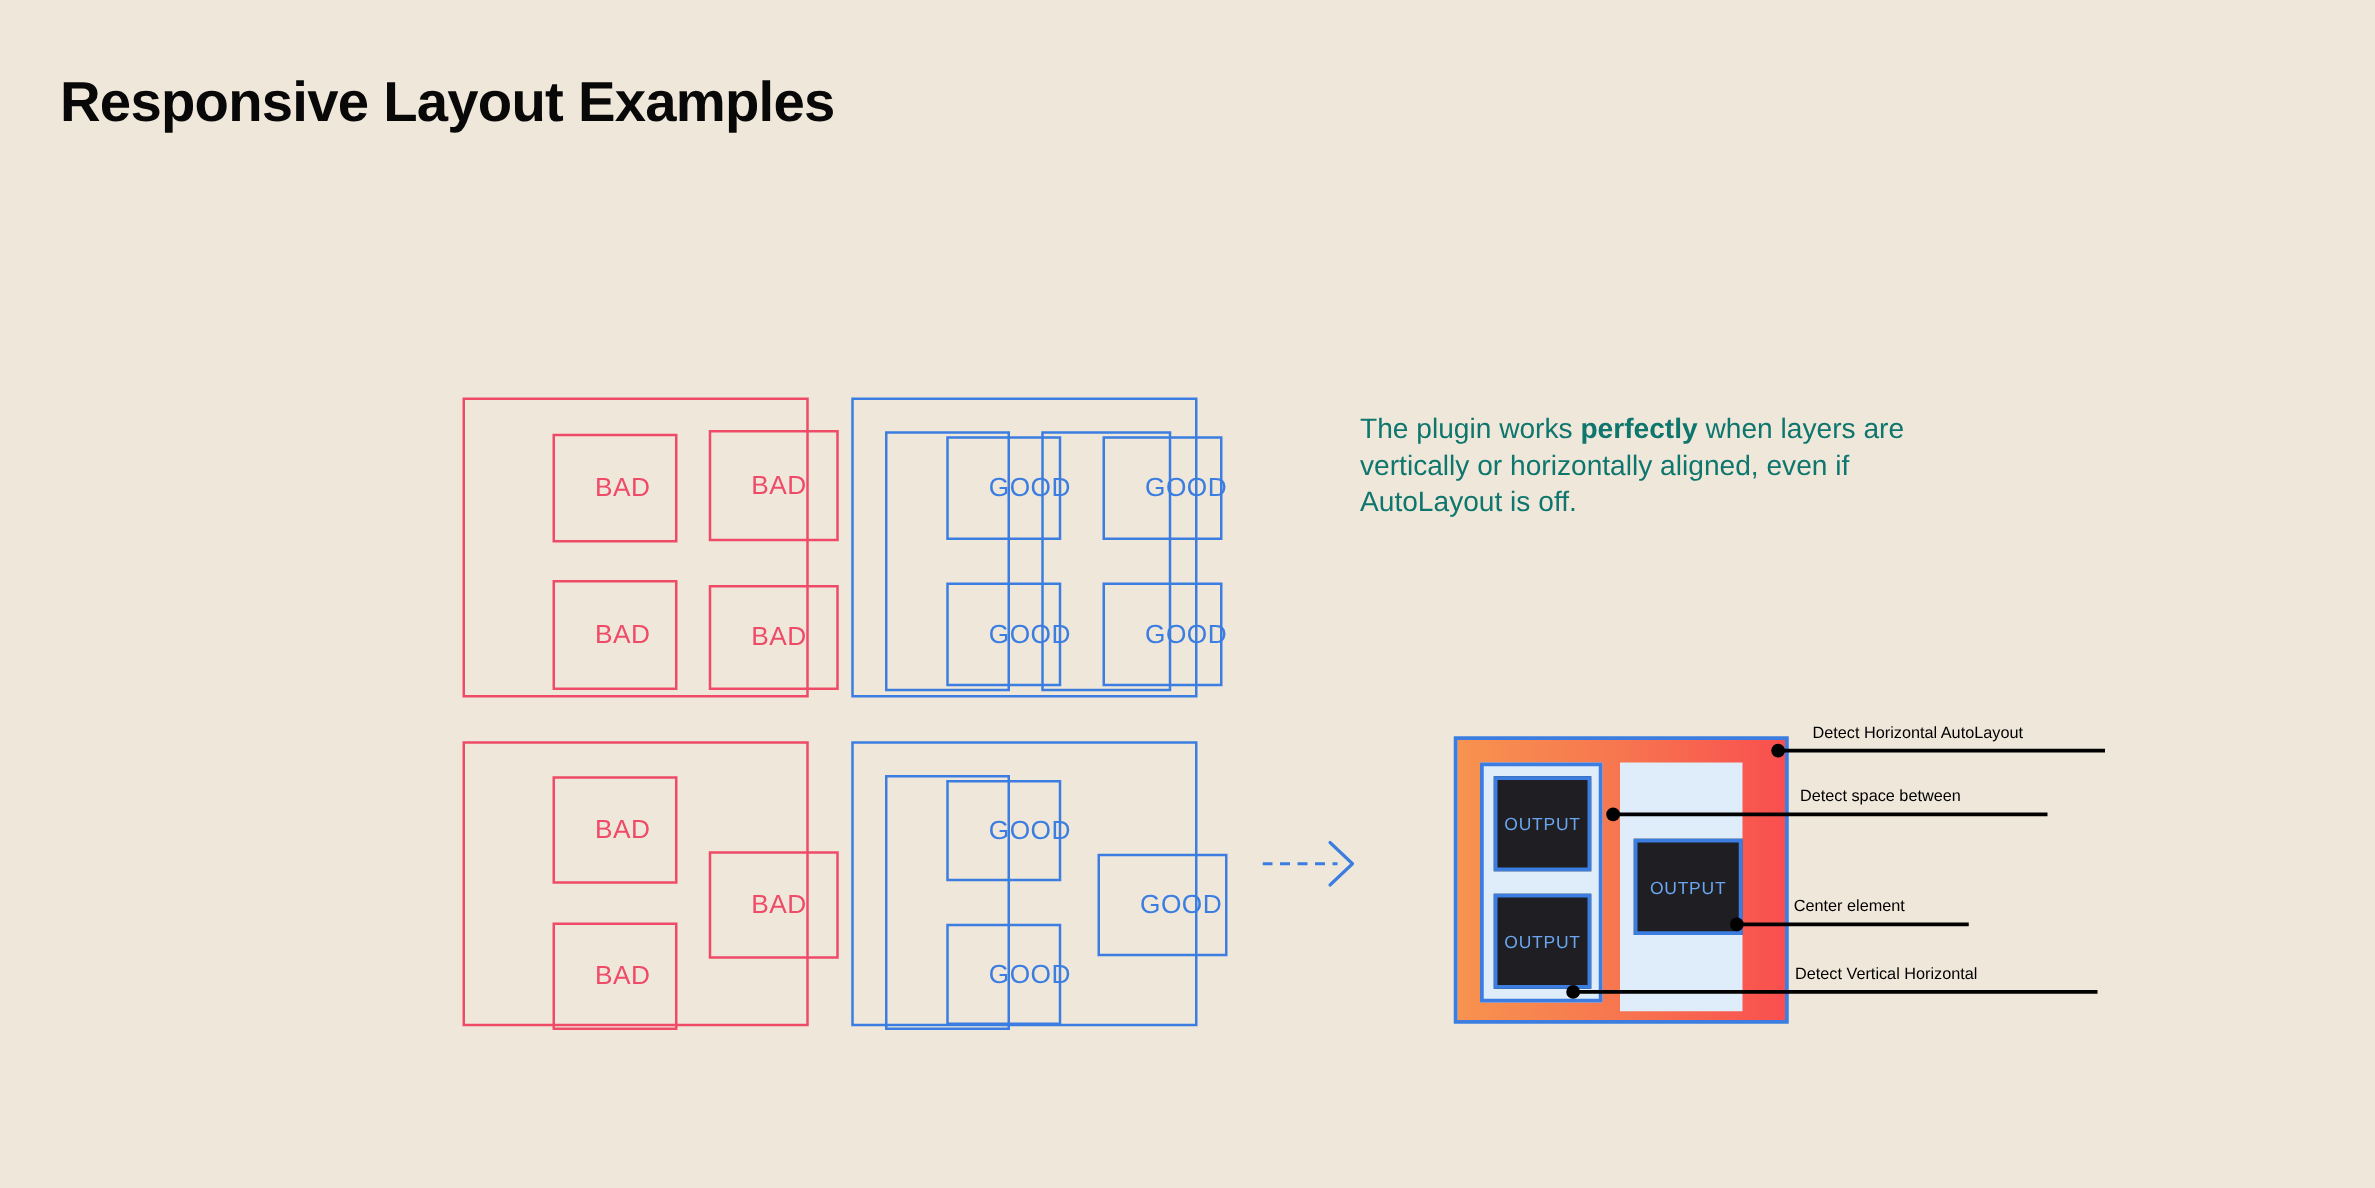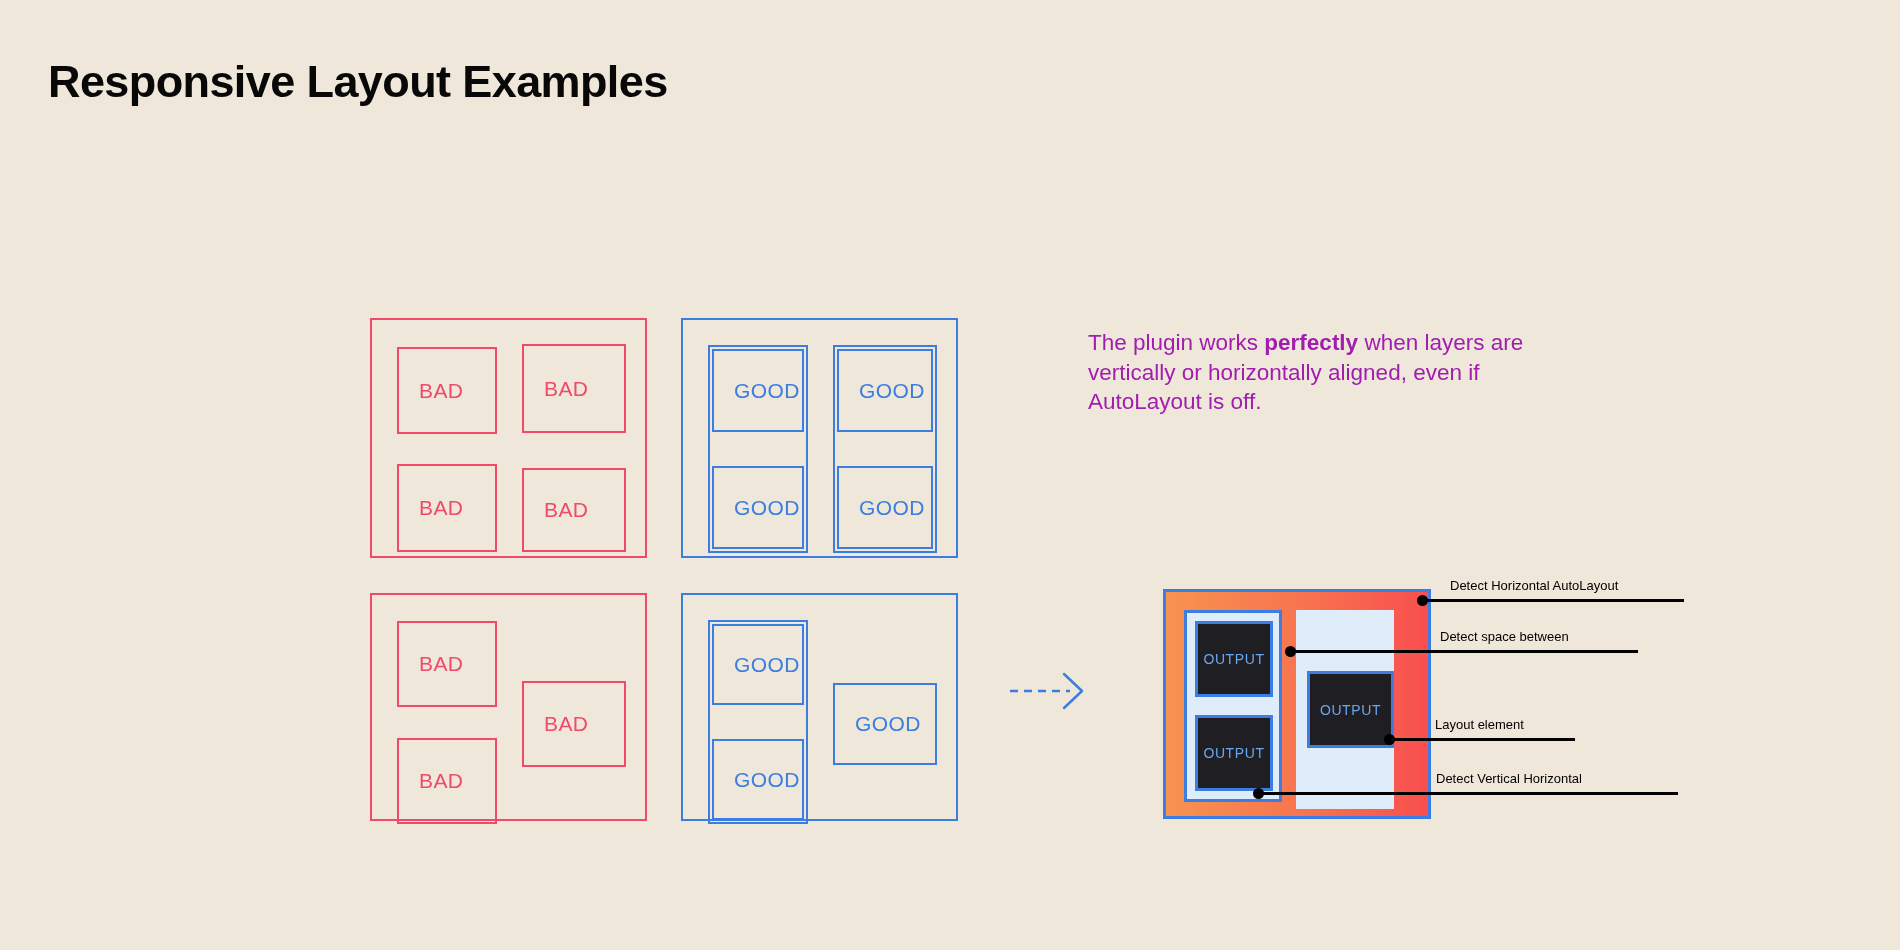--- a/index.html
+++ b/index.html
@@ -41,23 +41,24 @@
     background: transparent;
   }
   .panel.bad  { border: 2px solid #ef4a68; }
   .panel.good { border: 2px solid #3b7de0; }
 
   .cell {
     position: absolute;
     box-sizing: border-box;
     display: flex;
     align-items: center;
-    padding-left: 20px;
+    padding-left: 32px;
     font-size: 21px;
     letter-spacing: 0.4px;
+    margin-left: 45px;
   }
   .cell.bad {
     border: 2px solid #ef4a68;
     color: #ef4a68;
   }
   .cell.good {
     border: 2px solid #3b7de0;
     color: #3b7de0;
   }
   .group-box {
@@ -76,21 +77,21 @@
   }
 
   
   .copy {
     position: absolute;
     left: 1088px;
     top: 312px;
     width: 470px;
     font-size: 22.5px;
     line-height: 29.5px;
-    color: #a21caf;
+    color: #0f766e;
   }
   .copy p { margin: 0; }
   .copy p.second { margin-top: 28px; }
   .copy b { font-weight: bold; }
 
   
   .diagram {
     position: absolute;
     left: 1163px;
     top: 573px;
@@ -265,21 +266,21 @@
 
   <div class="callout" style="left:1290px; top:634px; width:348px;">
     <div class="c-line" style="width:348px;"></div>
     <div class="c-dot"></div>
     <div class="c-label" style="left:150px;">Detect space between</div>
   </div>
 
   <div class="callout" style="left:1389px; top:722px; width:186px;">
     <div class="c-line" style="width:186px;"></div>
     <div class="c-dot"></div>
-    <div class="c-label" style="left:46px;">Layout element</div>
+    <div class="c-label" style="left:46px;">Center element</div>
   </div>
 
   <div class="callout" style="left:1258px; top:776px; width:420px;">
     <div class="c-line" style="width:420px;"></div>
     <div class="c-dot"></div>
     <div class="c-label" style="left:178px;">Detect Vertical Horizontal</div>
   </div>
 
 </div>
 

